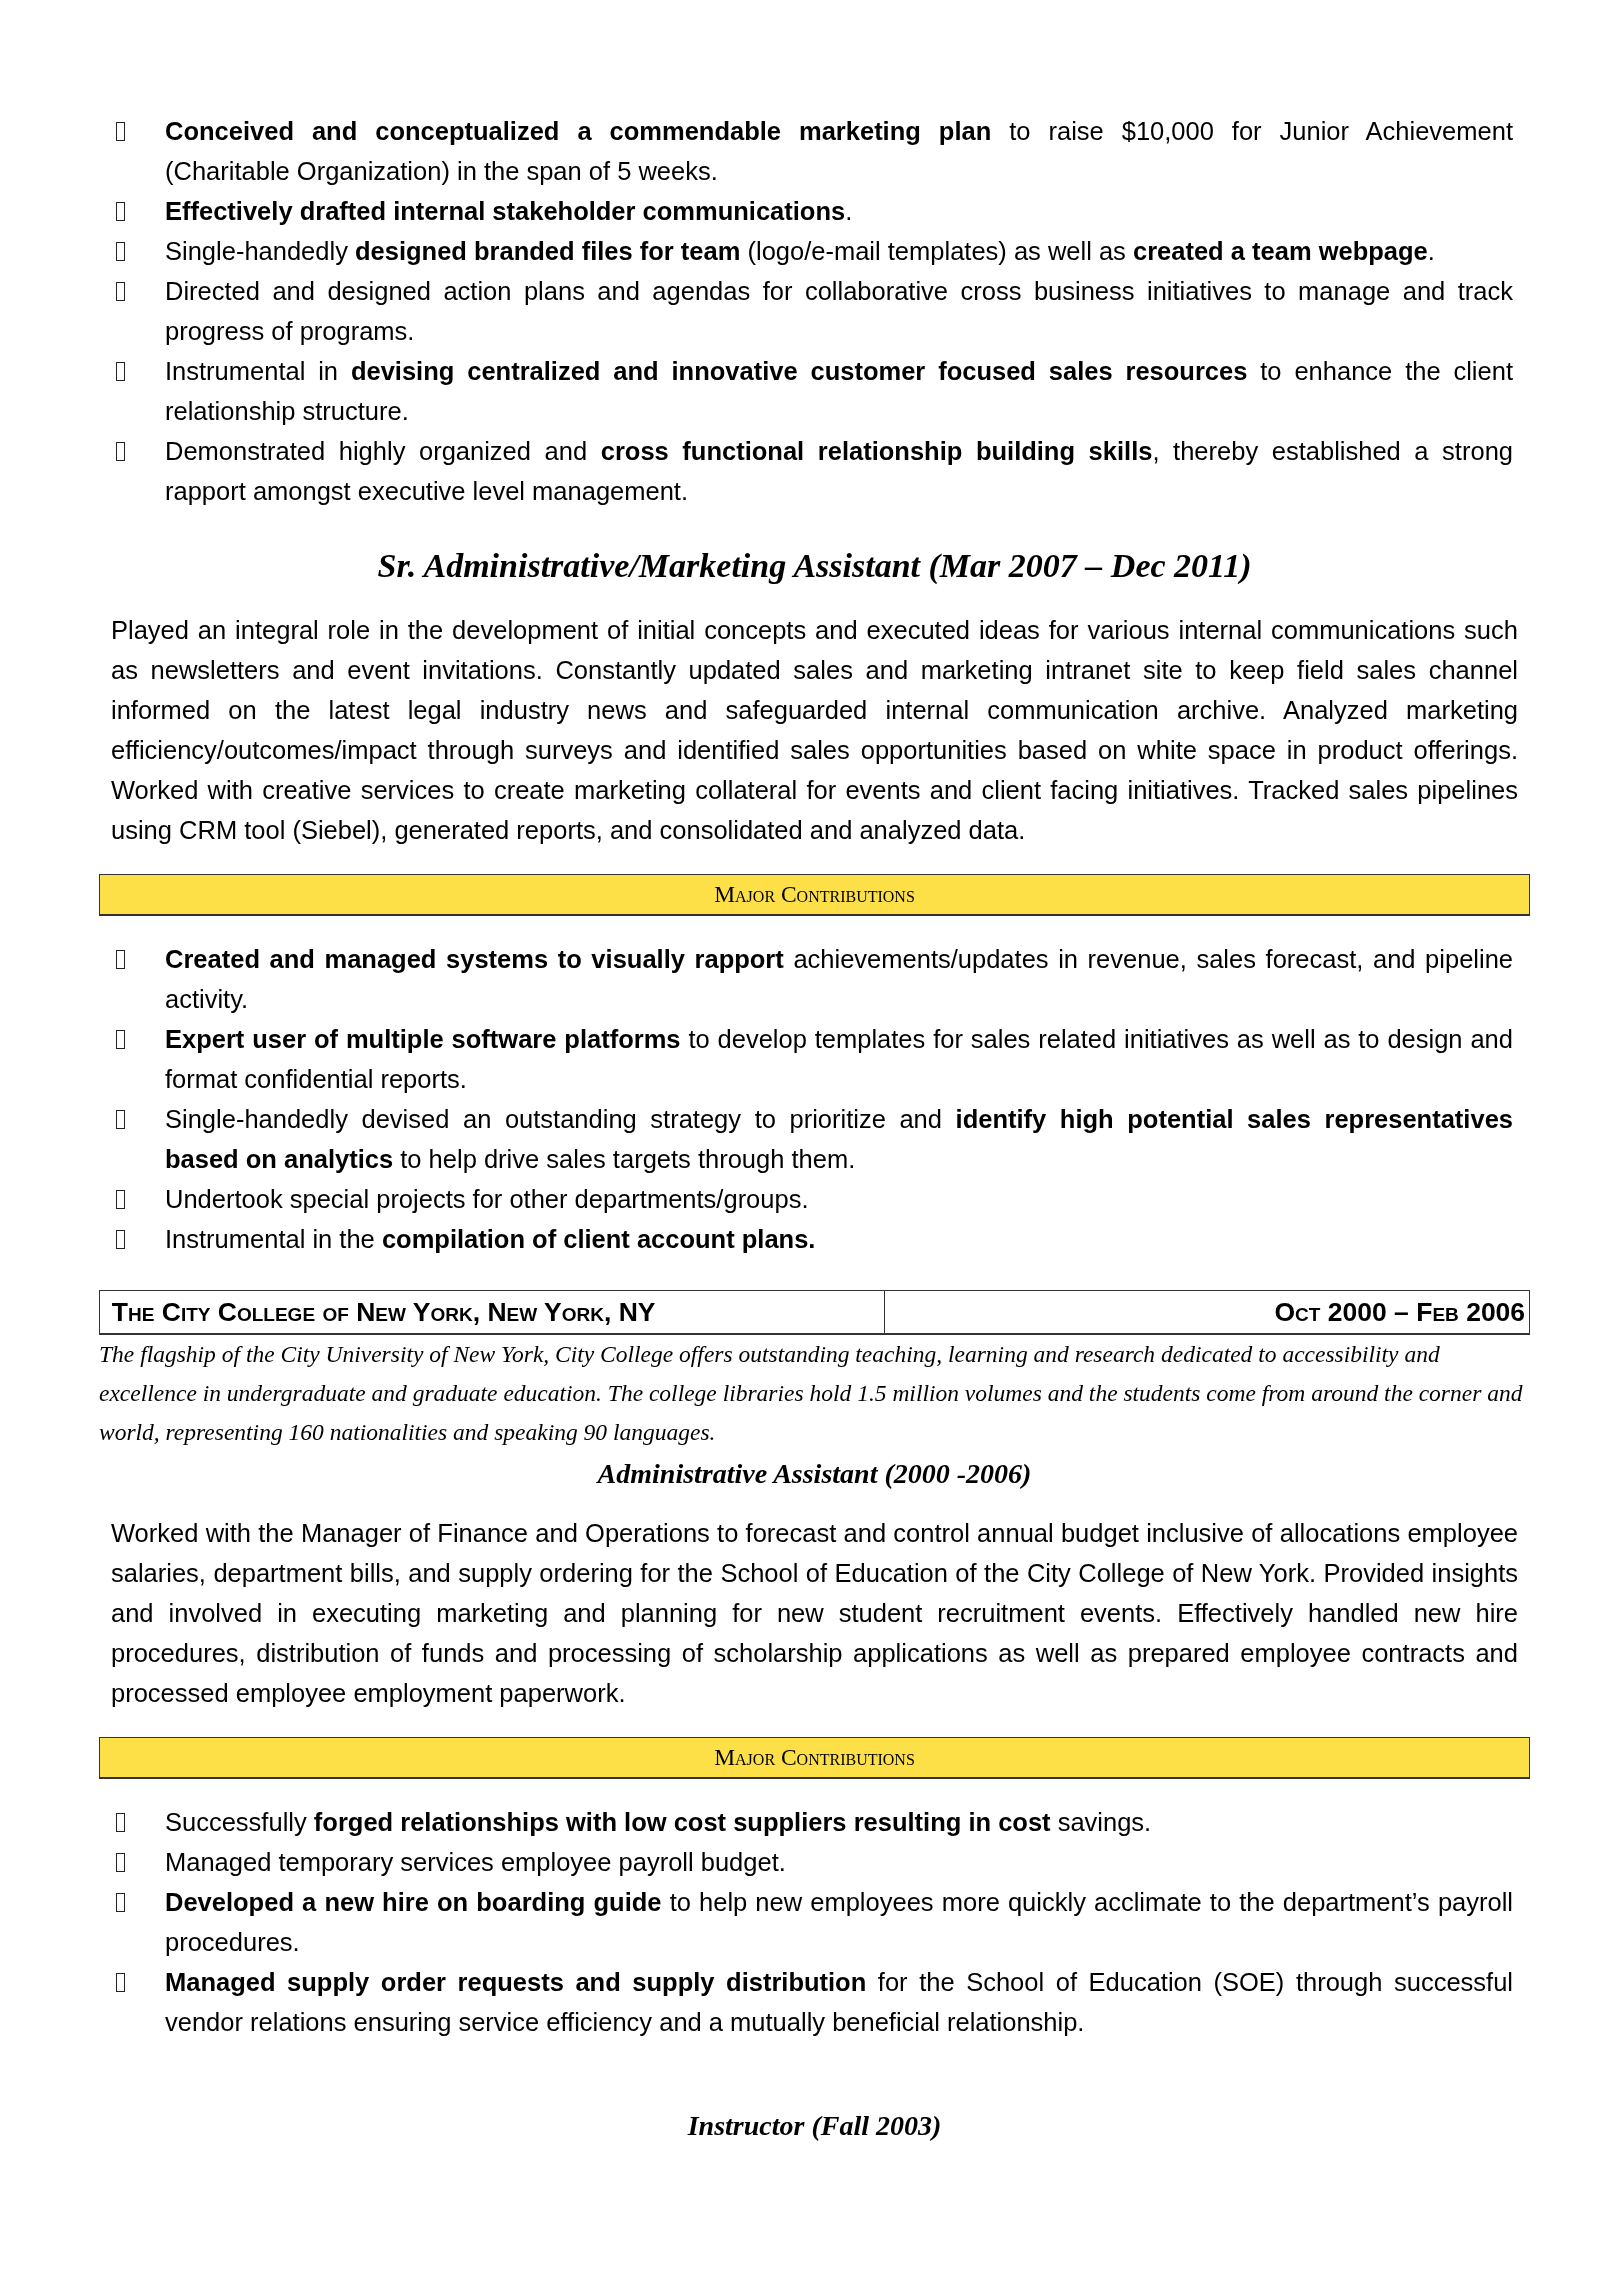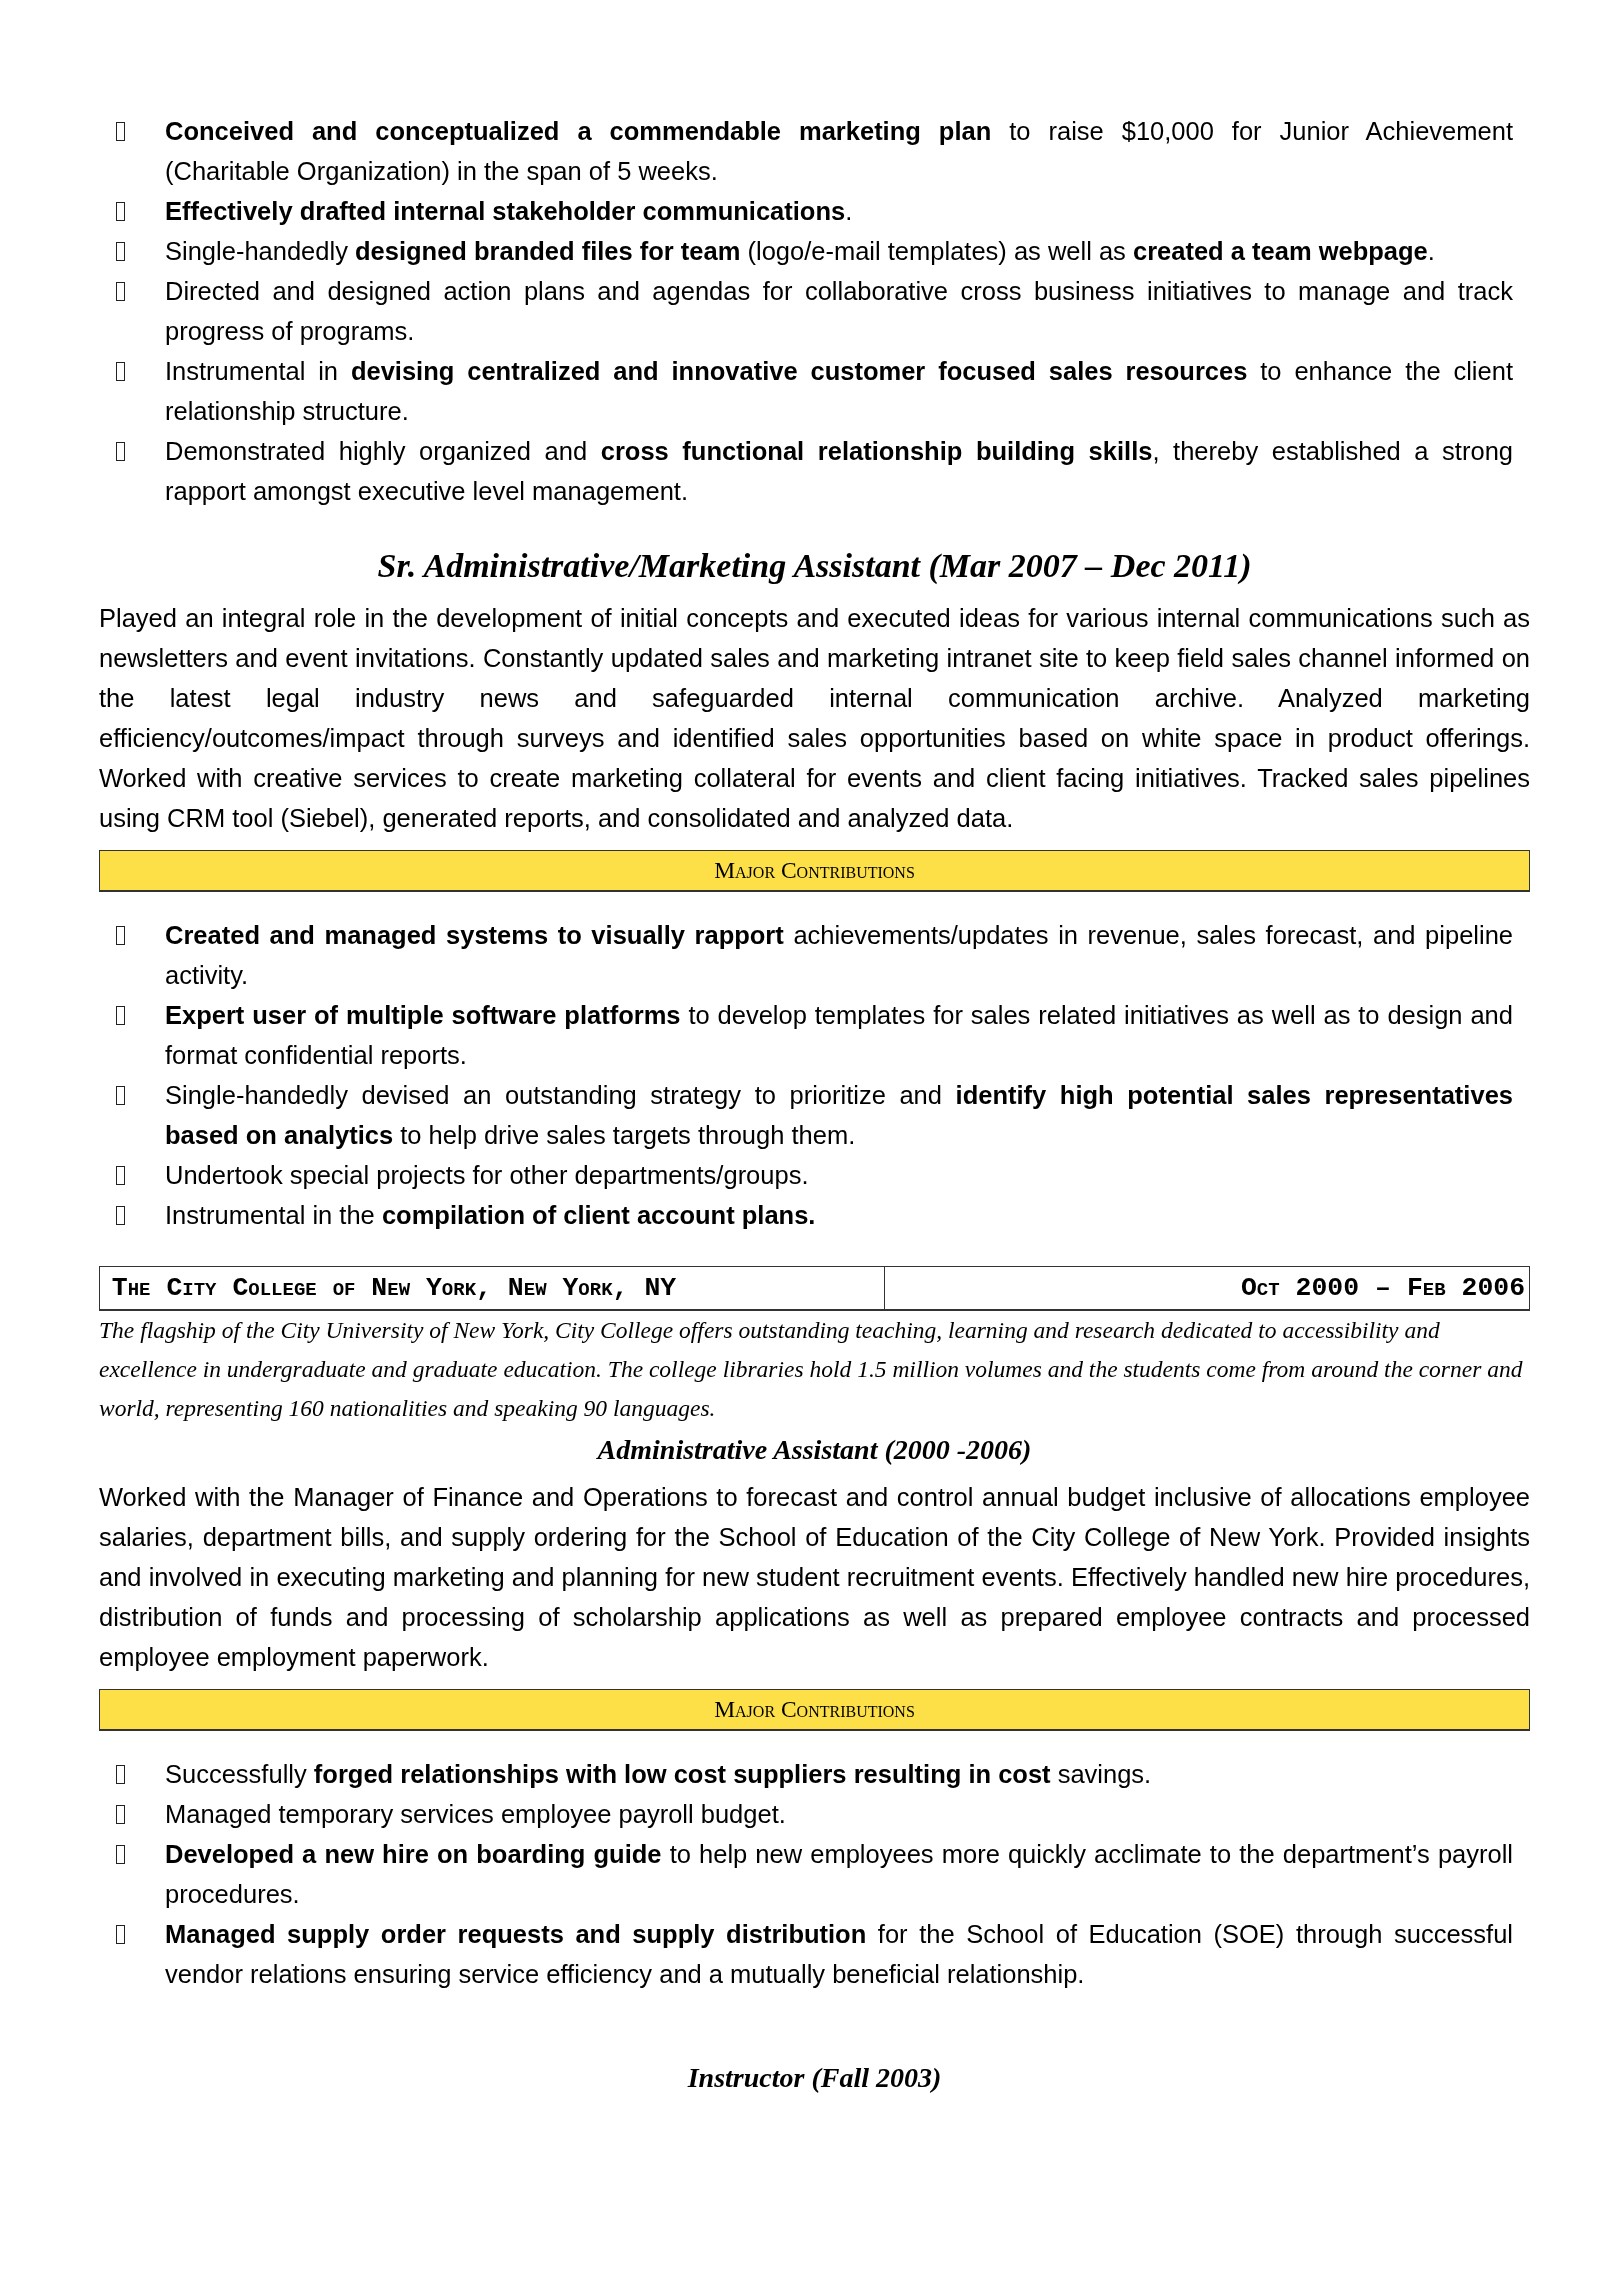--- a/index.html
+++ b/index.html
@@ -5,23 +5,23 @@
   html, body { margin: 0; padding: 0; background: #ffffff; }
   body { width: 1621px; height: 2293px; position: relative; overflow: hidden; color: #000; }
   .page { position: absolute; left: 99px; top: 94px; width: 1431px; }
   .sans { font-family: "Liberation Sans", sans-serif; font-size: 25.5px; line-height: 40px; }
   ul.bullets { list-style: none; margin: 17px; padding: 0; }
   ul.bullets li { position: relative; padding-left: 49px; text-align: justify; }
   ul.bullets li .bullet { position: absolute; left: 0; top: 0; width: 49px; font-family: "DejaVu Sans", sans-serif; font-size: 17.6px; }
   ul.bullets li .bullet::before { content: ""; display: inline-block; width: 6.9px; height: 17.6px; border: 1.5px solid #222; margin-top: 10.8px; }
   b { font-weight: bold; }
   .role-title { font-family: "Liberation Serif", serif; font-style: italic; font-weight: bold; font-size: 28px; text-align: center; margin: 0; }
-  .para { text-align: justify; margin: 0; }
+  .para { text-align: justify; margin: 12px; }
   .section-bar { background: #fde047; border: 1.5px solid #333; border-bottom-width: 2.5px; text-align: center; font-family: "Liberation Serif", serif; font-variant: small-caps; font-size: 23.5px; height: 39px; line-height: 39px; }
-  .employer { display: flex; border: 1.5px solid #333; border-bottom-width: 2.5px; height: 42px; font-family: Liberation Mono, monospace; font-variant: small-caps; font-weight: bold; font-size: 26.5px; }
+  .employer { display: flex; border: 1.5px solid #333; border-bottom-width: 2.5px; height: 42px; font-family: Liberation Sans, sans-serif; font-variant: small-caps; font-weight: bold; font-size: 26.5px; }
   .employer .left { width: 772px; border-right: 1.5px solid #333; padding-left: 11.8px; line-height: 42px; }
   .employer .right { flex: 1; text-align: right; padding-right: 3.9px; line-height: 42px; }
   .blurb { font-family: "Liberation Serif", serif; font-style: italic; font-size: 23.5px; line-height: 39px; text-align: left; margin: 0; }
 </style>
 </head>
 <body>
 
 <div class="page">
 
   <ul class="bullets sans">

